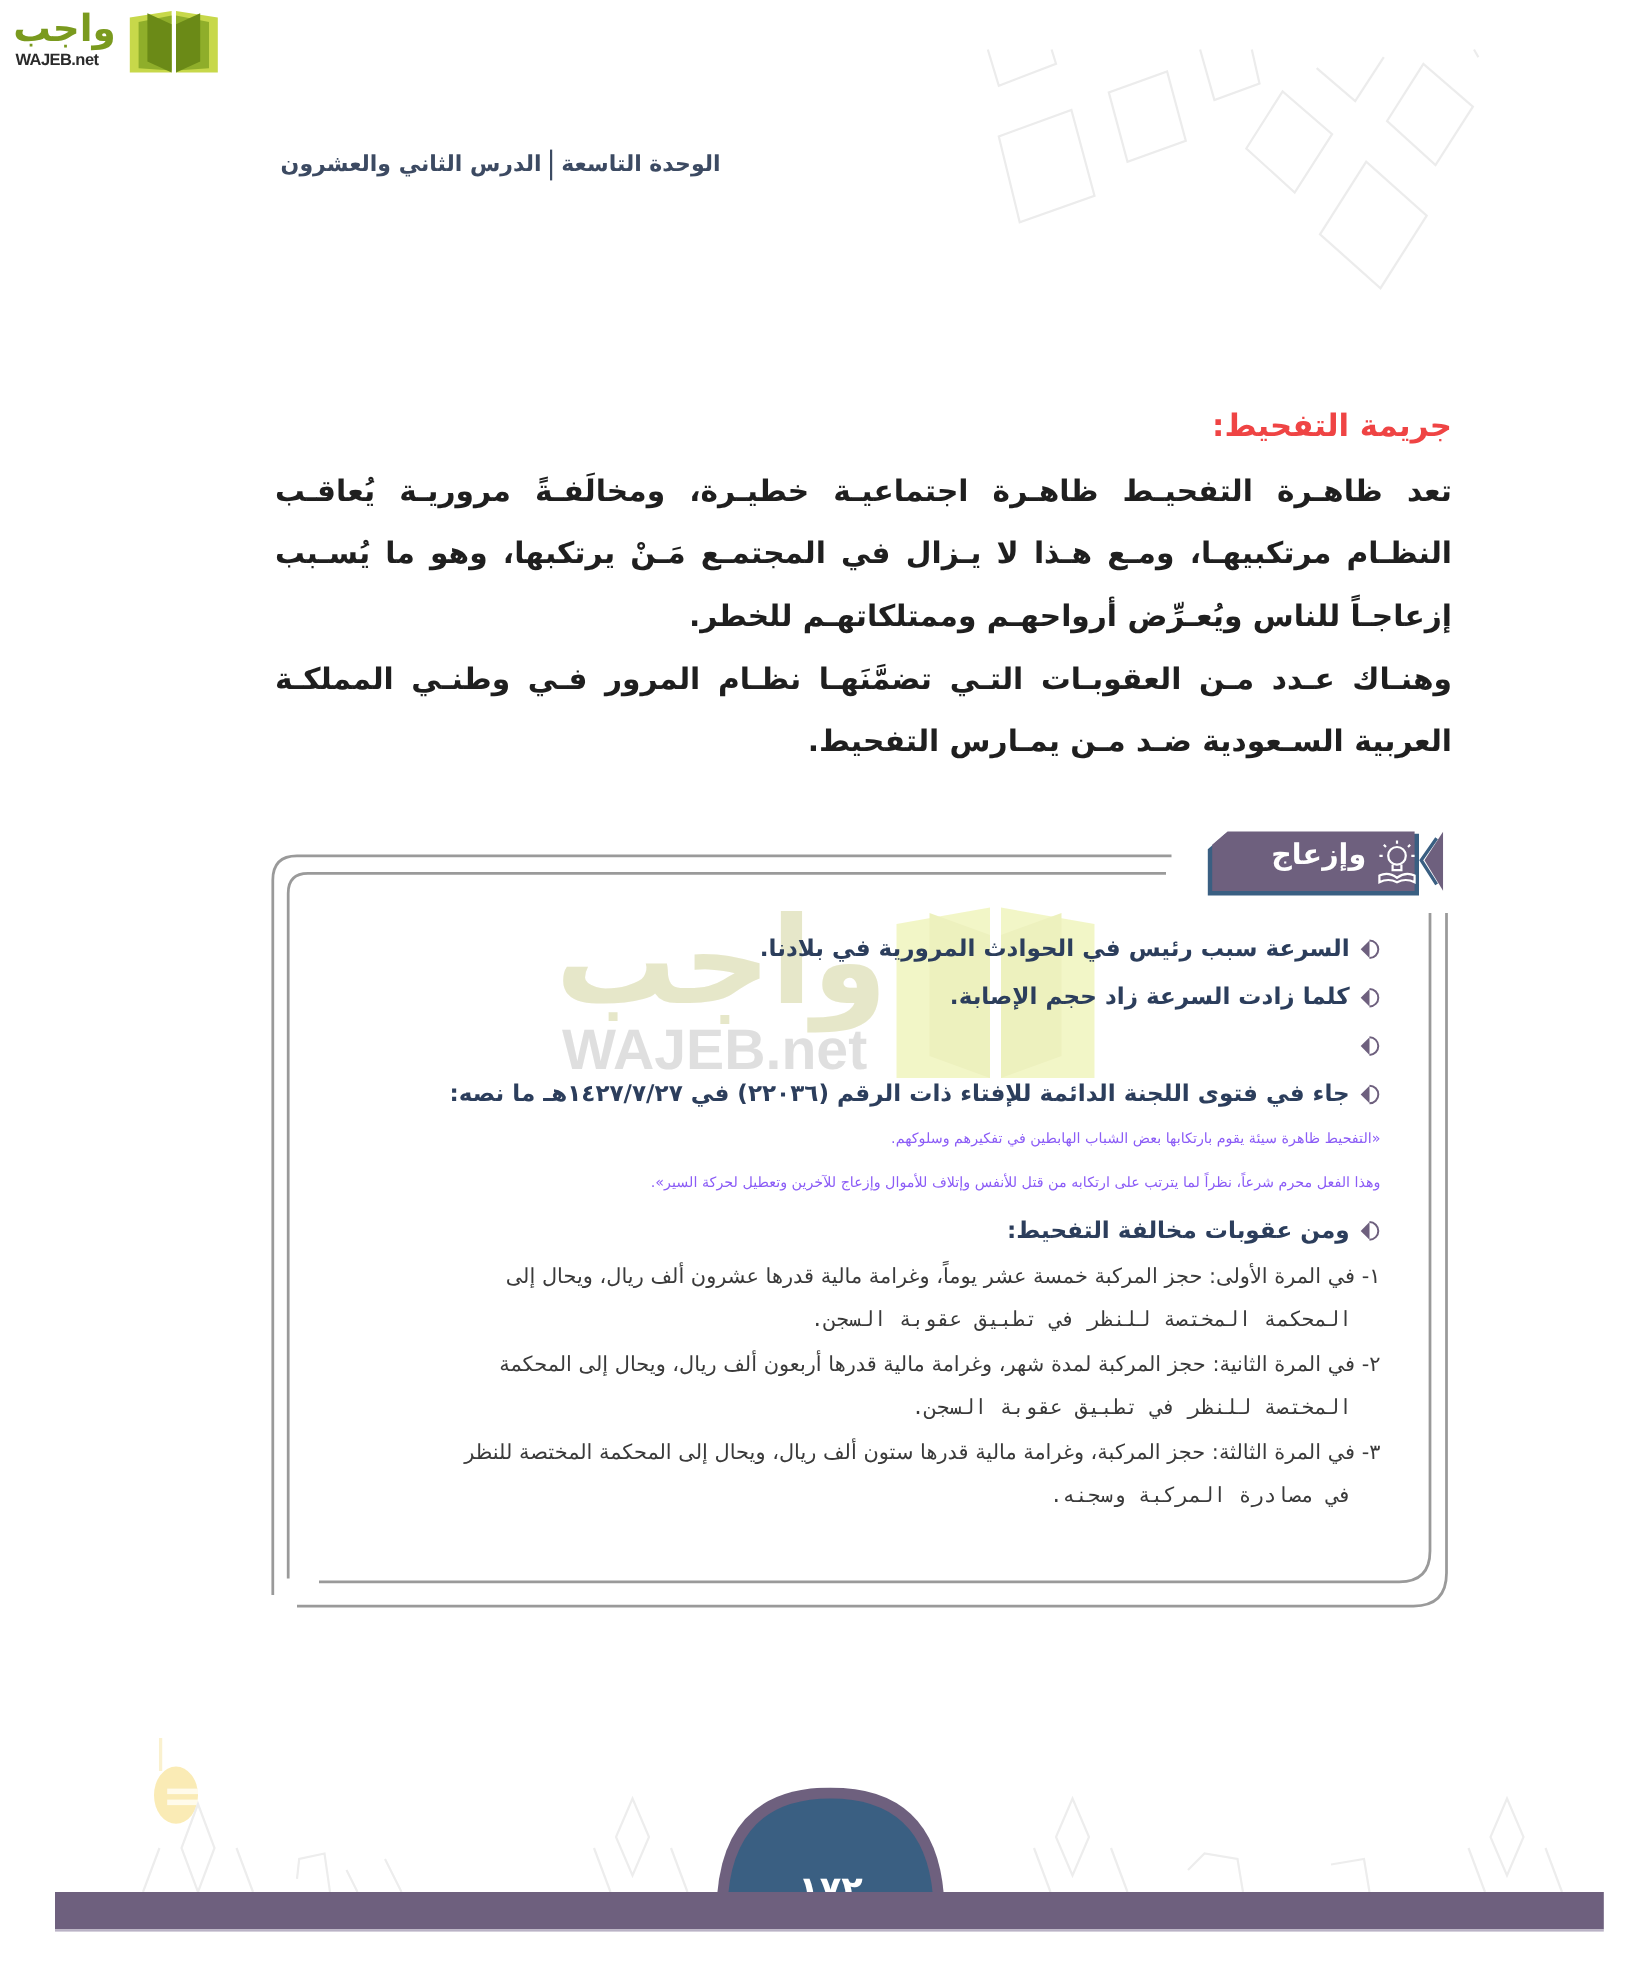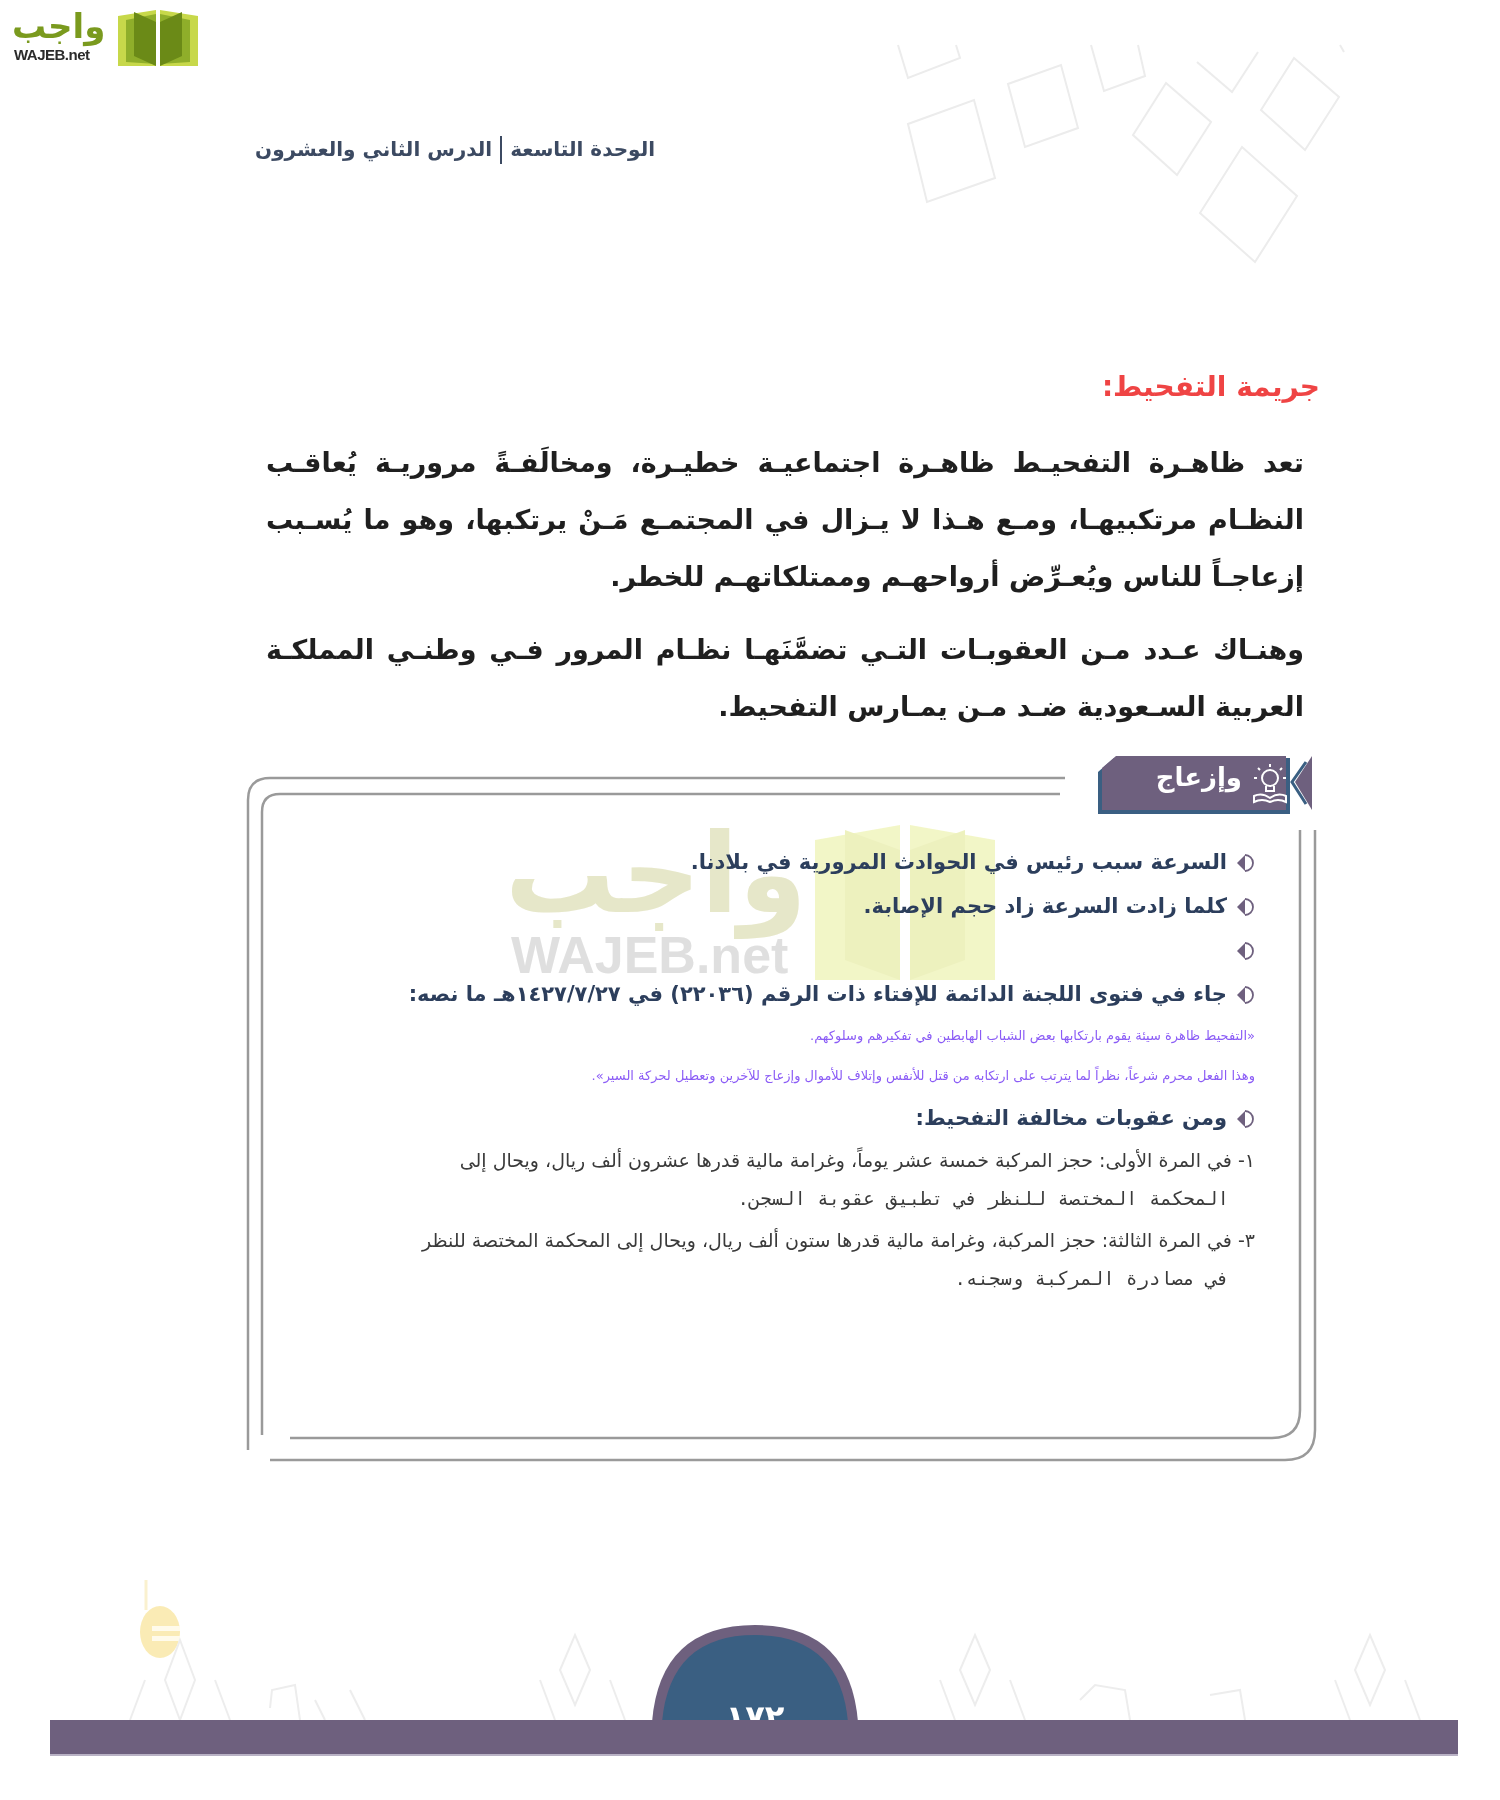--- a/index.html
+++ b/index.html
@@ -26,21 +26,21 @@
 
   
   .deco { left:880px; top:20px; width:620px; height:260px; }
 
   
   .section-title { right:180px; top:370px; direction:rtl; font-size:28px; font-weight:bold; color:#ef4444; }
   .main-text {
     right:180px; top:418px; width:1070px; direction:rtl; text-align:justify;
     font-size:27px; line-height:57px; color:#1f1f1f; font-weight:bold;
   }
-  .main-text p { margin:16px; }
+  .main-text p { margin:0; }
 
   
   .frame { left:240px; top:770px; width:1080px; height:700px; }
   .badge { left:1090px; top:752px; width:222px; height:66px; }
   .badge-label { position:absolute; right:70px; top:10px; font-size:26px; font-weight:bold; color:#ffffff; direction:rtl; }
   .badge-icon { position:absolute; right:22px; top:10px; width:40px; height:42px; }
 
   .info { right:245px; top:840px; width:1000px; direction:rtl; }
   .bullet-line {
     font-size:21px; font-weight:bold; color:#2c3e5c; line-height:44px; white-space:nowrap;
@@ -176,20 +176,25 @@
     <svg class="bullet-icon" viewBox="0 0 20 20">
         <path d="M10 2 L2 10 L10 18 Z" fill="#6e607e"></path>
         <path d="M10 2 A8 8 0 0 1 10 18" fill="none" stroke="#6e607e" stroke-width="1.8"></path>
       </svg><span>ومن عقوبات مخالفة التفحيط:</span>
   </div>
 
   <div class="penalty">
     <span>١-</span>
     <span>في المرة الأولى: حجز المركبة خمسة عشر يوماً، وغرامة مالية قدرها عشرون ألف ريال، ويحال إلى</span>
     <span class="cont">المحكمة المختصة للنظر في تطبيق عقوبة السجن.</span>
+  </div>
+  <div class="penalty">
+    <span>٢-</span>
+    <span>في المرة الثانية: حجز المركبة لمدة شهر، وغرامة مالية قدرها أربعون ألف ريال، ويحال إلى المحكمة</span>
+    <span class="cont">المختصة للنظر في تطبيق عقوبة السجن.</span>
   </div>
   <div class="penalty">
     <span>٣-</span>
     <span>في المرة الثالثة: حجز المركبة، وغرامة مالية قدرها ستون ألف ريال، ويحال إلى المحكمة المختصة للنظر</span>
     <span class="cont">في مصادرة المركبة وسجنه.</span>
   </div>
 </div>
 
 <svg class="abs faded-logo" viewBox="0 0 60 90">
   <ellipse cx="30" cy="62" rx="20" ry="26" fill="#f6dc7a"></ellipse>

